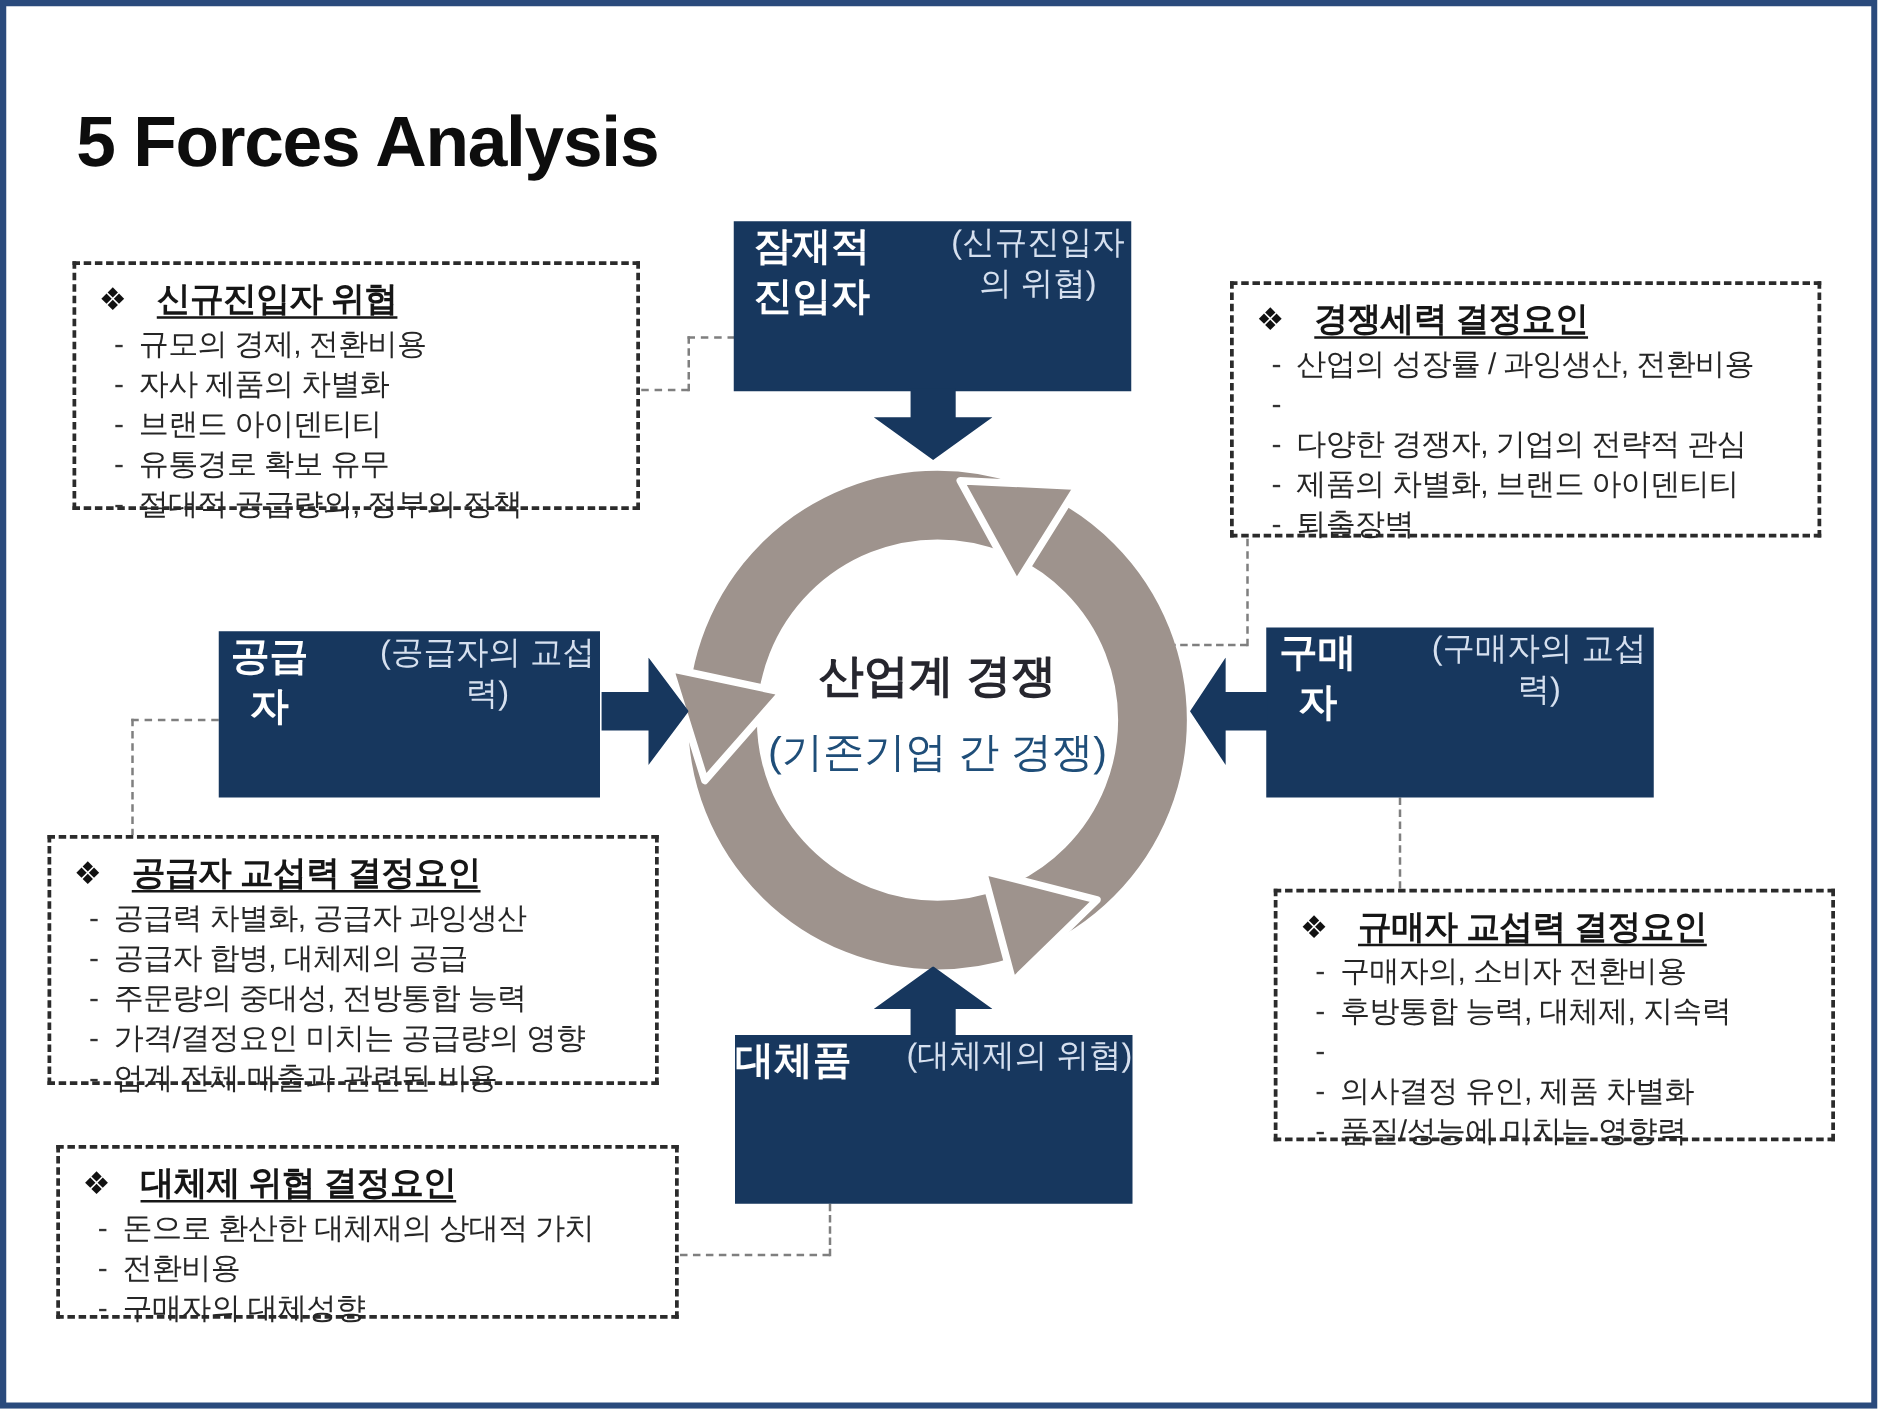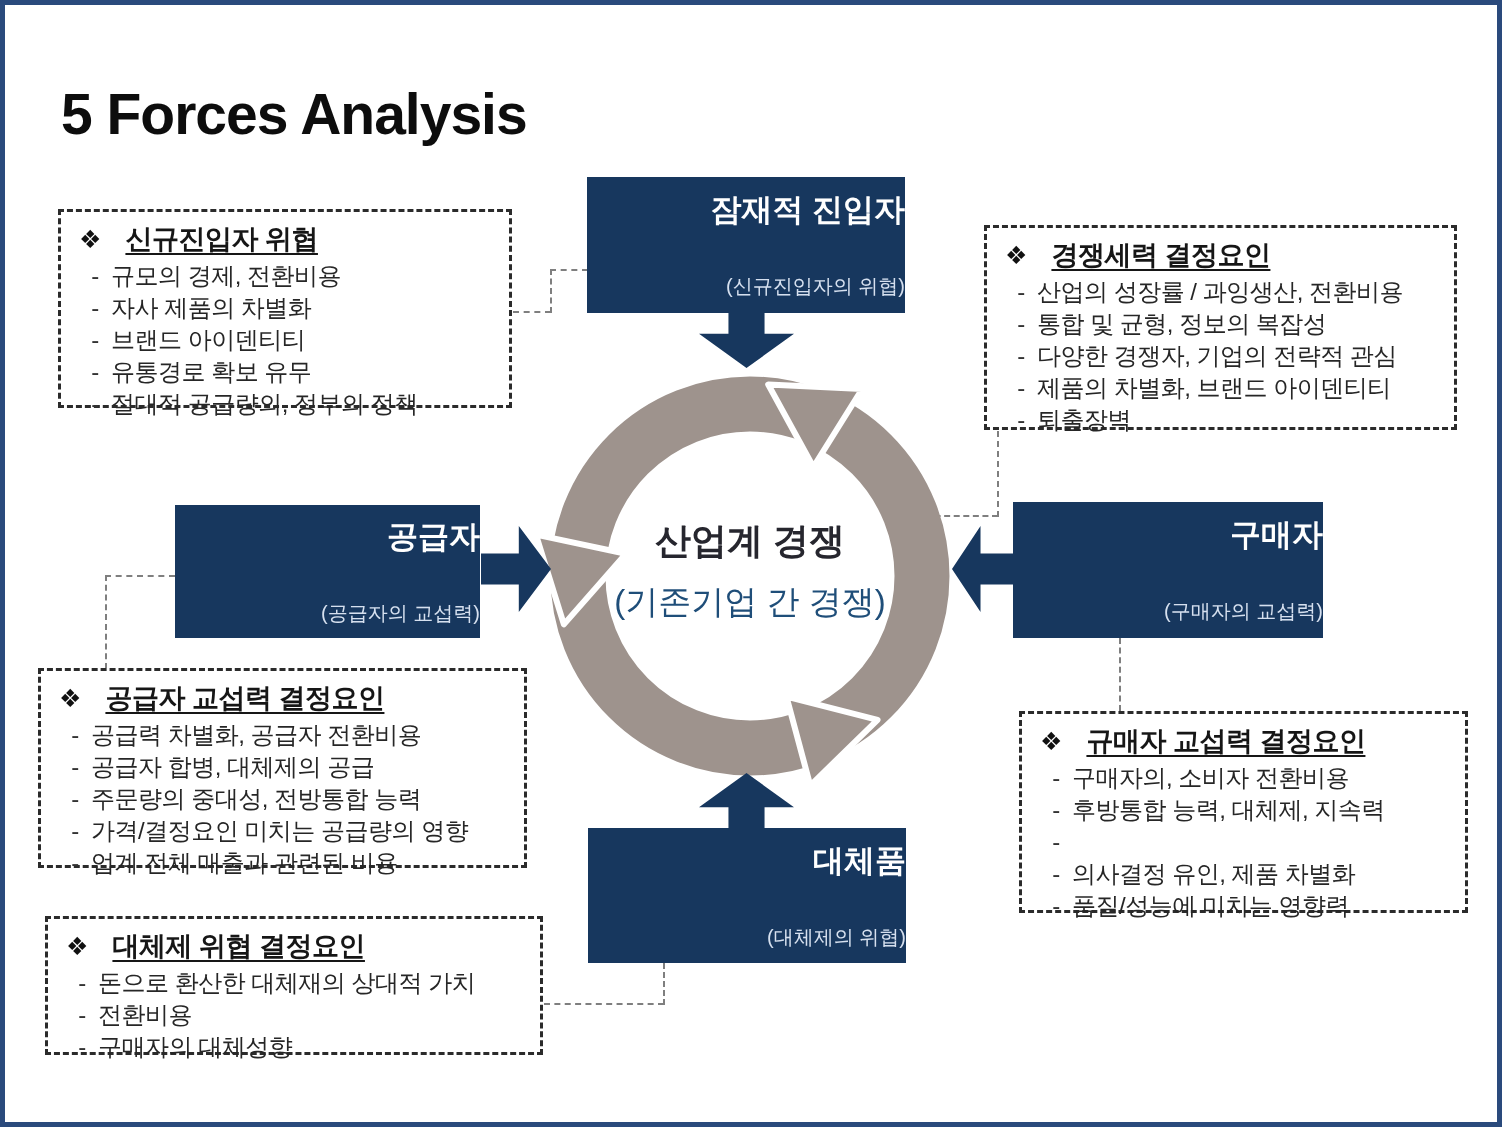--- a/index.html
+++ b/index.html
@@ -8,25 +8,25 @@
     background:#ffffff;border:5px solid #2a4a7c;overflow:hidden;
     font-family:"Liberation Sans","DejaVu Sans",sans-serif;
   }
   .page-title{
     position:absolute;left:56px;top:38px;font-size:57px;font-weight:bold;
     color:#0d0d0d;letter-spacing:-1px;
   }
   
   .force-box{
     position:absolute;background:#17375e;color:#ffffff;
-    display:flex;flex-direction:column;align-items:flex-end;justify-content:center;
+    display:flex;align-items:flex-start;justify-content:center;
     text-align:center;line-height:1.28;gap:44px;
   }
   .force-title{font-size:31px;font-weight:bold;color:#ffffff;}
-  .force-sub{font-size:20px;color:#d6e0ef;}
+  .force-sub{font-size:26px;color:#d6e0ef;}
   .box-top{left:582px;top:172px;width:318px;height:136px;}
   .box-left{left:170px;top:500px;width:305px;height:133px;}
   .box-right{left:1008px;top:497px;width:310px;height:136px;}
   .box-bottom{left:583px;top:823px;width:318px;height:135px;}
   
   .blk{position:absolute;background:#17375e;}
   .arrow-down{left:694px;top:306px;width:95px;height:57px;
     clip-path:polygon(31% 0,69% 0,69% 40%,100% 40%,50% 100%,0 40%,31% 40%);}
   .arrow-up{left:694px;top:768px;width:95px;height:57px;
     clip-path:polygon(50% 0,100% 60%,69% 60%,69% 100%,31% 100%,31% 60%,0 60%);}
@@ -154,21 +154,20 @@
       <span class="diamond">❖</span>
       <span class="panel-header-text">경쟁세력 결정요인</span>
     </div>
     <ul class="panel-list">
         <li>
           <span class="marker">-</span>
           <span>산업의 성장률 / 과잉생산, 전환비용</span>
         </li>
         <li>
           <span class="marker">-</span>
-          <span>통합 및 균형, 정보의 복잡성</span>
         </li>
         <li>
           <span class="marker">-</span>
           <span>다양한 경쟁자, 기업의 전략적 관심</span>
         </li>
         <li>
           <span class="marker">-</span>
           <span>제품의 차별화, 브랜드 아이덴티티</span>
         </li>
         <li>
@@ -179,21 +178,21 @@
   </div>
 
   <div class="panel p3">
     <div class="panel-header">
       <span class="diamond">❖</span>
       <span class="panel-header-text">공급자 교섭력 결정요인</span>
     </div>
     <ul class="panel-list">
         <li>
           <span class="marker">-</span>
-          <span>공급력 차별화, 공급자 전환비용</span>
+          <span>공급력 차별화, 공급자 과잉생산</span>
         </li>
         <li>
           <span class="marker">-</span>
           <span>공급자 합병, 대체제의 공급</span>
         </li>
         <li>
           <span class="marker">-</span>
           <span>주문량의 중대성, 전방통합 능력</span>
         </li>
         <li>

